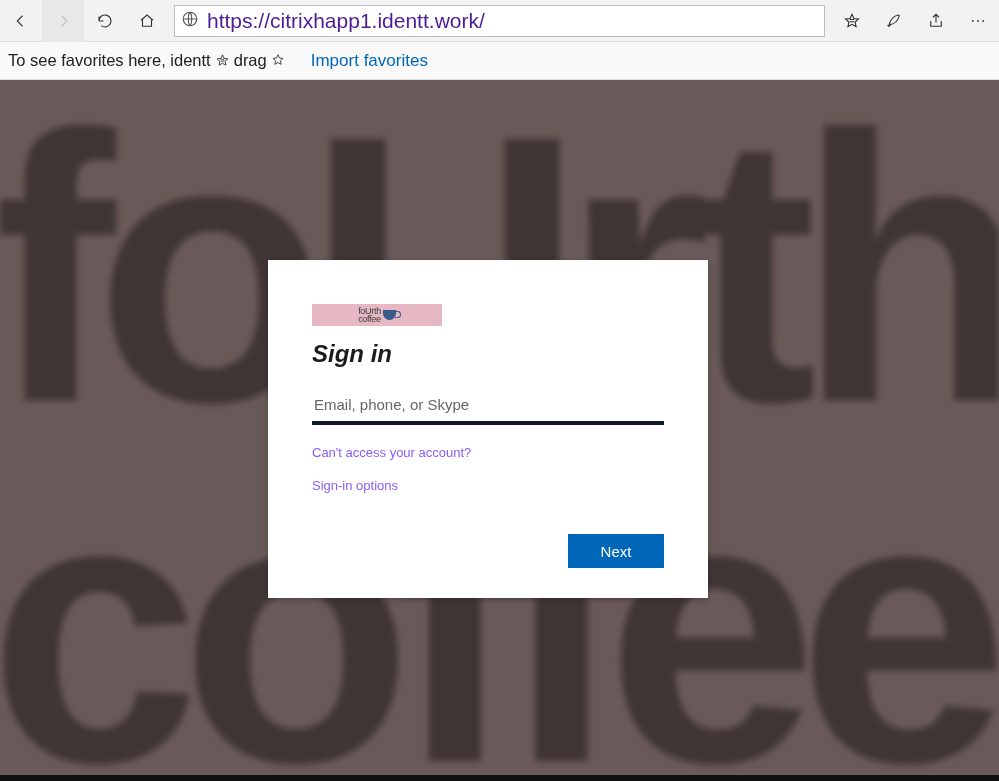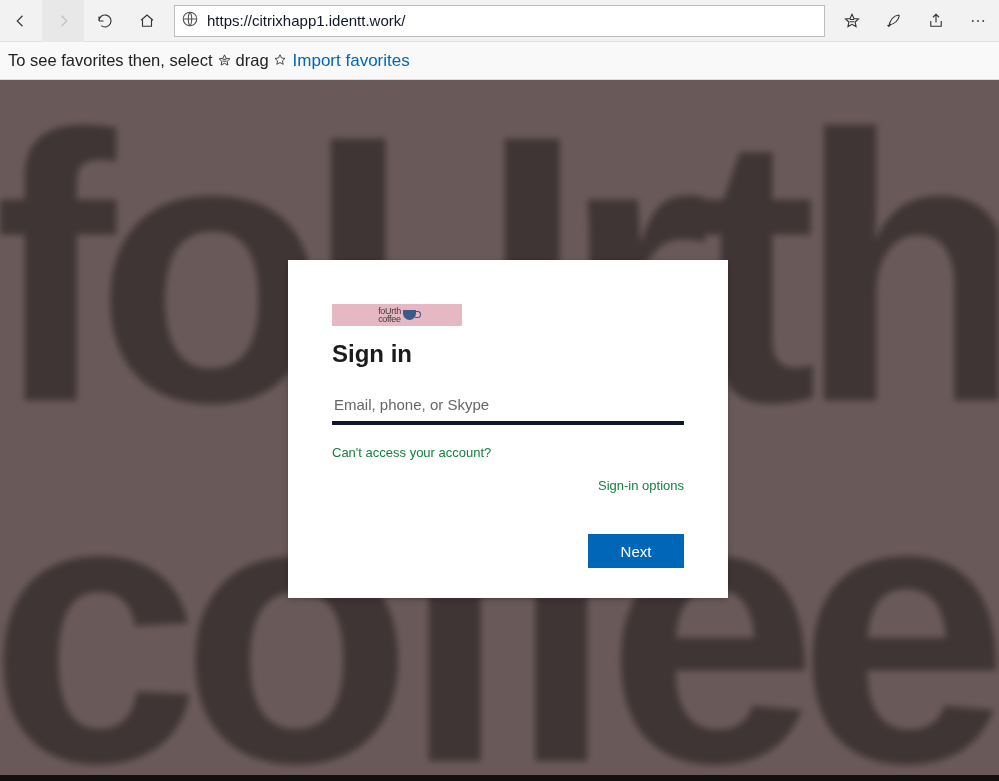--- a/index.html
+++ b/index.html
@@ -39,60 +39,60 @@
       background: #fff;
       border: 1px solid #bdbdbd;
       display: flex;
       align-items: center;
       padding: 0 6px;
     }
     .address-icon { font-size: 14px; color: #555; margin-right: 8px; }
     .address-input {
       border: none;
       flex: 1;
-      font-size: 15px;
-      color: #0f172a;
+      font-size: 21px;
+      color: #4c1d95;
       outline: none;
       font-family: inherit;
     }
     .right-icons { display: flex; }
     
     .favorites-bar {
       height: 38px;
       background: #f9f9f9;
       display: flex;
       align-items: center;
       padding: 0 8px;
       font-size: 16.5px;
       color: #222;
       border-bottom: 1px solid #ddd;
     }
     .fav-inline-icon { font-size: 14px; margin: 0 4px; color: #333; display: inline-block; transform: translateY(1px);}
-    .import-link { color: #0067b8; margin-left: 2px; font-size: 17px; cursor: pointer; }
+    .import-link { color: #0067b8; margin-left: 22px; font-size: 17px; cursor: pointer; }
     
     .page-body {
       position: absolute;
       top: 80px;
       left: 0;
       right: 0;
       bottom: 0;
       background: #6a5959;
       overflow: hidden;
     }
     .bg-letters {
       position: absolute;
       inset: 0;
       filter: blur(3px);
       opacity: 0.95;
     }
     .bg-letters svg { width: 100%; height: 100%; }
     
     .signin-card {
       position: absolute;
-      left: 288px;
+      left: 268px;
       top: 180px;
       width: 440px;
       height: 338px;
       background: #fff;
       box-shadow: 0 2px 6px rgba(0,0,0,.2);
       padding: 44px 44px 24px 44px;
     }
     .logo-banner {
       width: 130px;
       height: 22px;
@@ -120,42 +120,43 @@
     .logo-banner .cup::after{
       content:""; position:absolute; right:-5px; top:1px;
       width:5px; height:5px; border:1.5px solid #3a5a8a; border-left:none;
       border-radius: 0 50% 50% 0;
     }
     .signin-title {
       font-size: 24px;
       font-weight: 600;
       color: #1b1b1b;
       margin-top: 14px;
+      font-style: italic;
     }
     .signin-input {
       width: 100%;
       border: none;
       border-bottom: 4px solid #0f172a;
       font-size: 15px;
       padding: 8px 2px;
       margin-top: 20px;
       outline: none;
       font-family: inherit;
       color: #333;
     }
     .signin-input::placeholder { color: #666; }
     .signin-link {
       display: block;
-      color: #15803d;
+      color: #8b5cf6;
       font-size: 13px;
       margin-top: 20px;
       text-decoration: none;
       cursor: pointer;
     }
-    .signin-link + .signin-link { margin-top: 18px; text-align: right; }
+    .signin-link + .signin-link { margin-top: 18px; }
     .next-btn {
       position: absolute;
       right: 44px;
       bottom: 30px;
       width: 96px;
       height: 34px;
       background: #0067b8;
       color: #fff;
       border: none;
       font-size: 15px;
@@ -223,21 +224,21 @@
       <svg class="icon" viewBox="0 0 24 24" stroke-width="2">
           <circle cx="5" cy="12" r="0.5"></circle>
           <circle cx="12" cy="12" r="0.5"></circle>
           <circle cx="19" cy="12" r="0.5"></circle>
         </svg>
     </button>
   </div>
 </div>
 
 <div class="favorites-bar">
-  <span>To see favorites then, select</span>
+  <span>To see favorites here, identt</span>
   <span class="fav-inline-icon">
     <svg class="icon" style="width:15px;height:15px" viewBox="0 0 24 24">
         <path d="M12 3l2.6 5.6 6 .7-4.4 4.1 1.2 6-5.4-3-5.4 3 1.2-6L3.4 9.3l6-.7z"></path>
         <path d="M9 10h6M9 13h6"></path>
       </svg>
   </span>
   <span>drag</span>
   <span class="fav-inline-icon">
     <svg class="icon" style="width:14px;height:14px" viewBox="0 0 24 24">
         <path d="M12 3l2.6 5.6 6 .7-4.4 4.1 1.2 6-5.4-3-5.4 3 1.2-6L3.4 9.3l6-.7z"></path>

